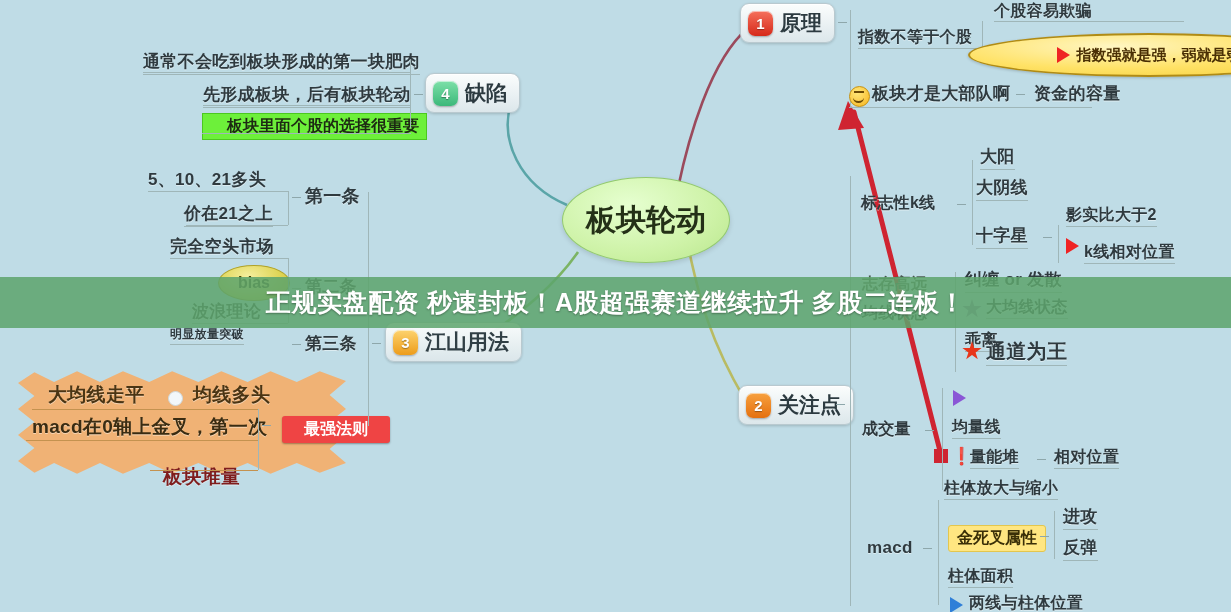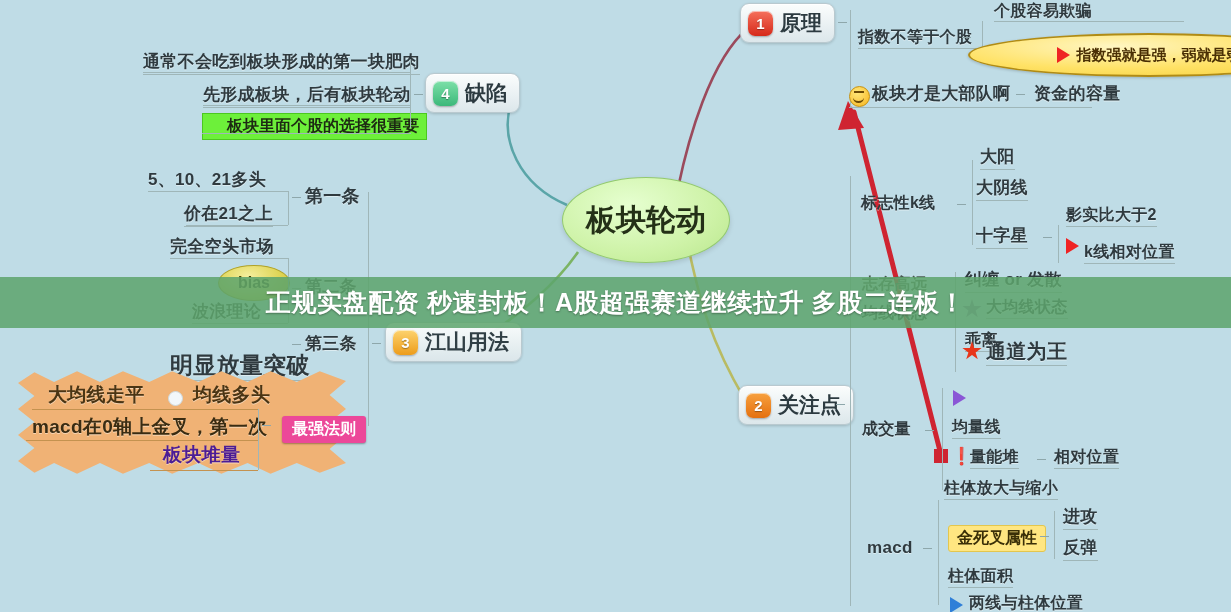--- a/index.html
+++ b/index.html
@@ -39,21 +39,21 @@
     text-shadow:0 1px 1px rgba(0,0,0,.35);
   }
   .topic .tlabel{font-size:21px;font-weight:700;color:#2c3a40;}
 
   
   .chip{position:absolute;font-weight:700;white-space:nowrap;}
   .chip.green{
     background:#6df03a;color:#1d2b13;padding:2px 7px;border:1px solid #4bc81f;
   }
   .chip.red{
-    background:#ec4899;color:#fff;padding:3px 10px;border-radius:3px;
+    background:#ef4444;color:#fff;padding:3px 22px;border-radius:3px;
     box-shadow:0 1px 2px rgba(0,0,0,.35);
   }
   .chip.yellowbox{
     background:#ffe681;color:#3a2f07;padding:2px 8px;border:1px solid #e3c64e;border-radius:3px;
   }
 
   
   .ell{
     position:absolute;display:flex;align-items:center;justify-content:center;
     border-radius:50%;font-weight:700;
@@ -191,39 +191,39 @@
   <div class="ell" id="bias-ellipse">
     <span>bias</span>
   </div>
   <div class="node" style="left:192px;top:302px;font-size:17px;color:#33423f;">波浪理论</div>
   <div class="ln lnh" style="left:170px;top:258px;width:118px;"></div>
   <div class="ln lnh" style="left:192px;top:323px;width:96px;"></div>
   <div class="ln lnv" style="left:288px;top:258px;height:65px;"></div>
   <div class="dash" style="left:292px;top:288px;"></div>
   <div class="node" style="left:305px;top:277px;font-size:17px;">第二条</div>
 
-  <div class="node u" style="left:170px;top:328px;font-size:23px;margin-top:24px;">明显放量突破</div>
+  <div class="node u" style="left:170px;top:328px;font-size:12px;">明显放量突破</div>
   <div class="dash" style="left:292px;top:344px;"></div>
   <div class="node" style="left:305px;top:334px;font-size:17px;">第三条</div>
 
   <div class="ln lnv" style="left:368px;top:192px;height:152px;"></div>
   <div class="ln lnh" style="left:368px;top:192px;width:0;"></div>
   <div class="dash" style="left:372px;top:343px;"></div>
 
   <div class="topic" style="left:385px;top:322px;opacity:.97;">
     <span class="badge" style="background:linear-gradient(180deg,#ffd36b,#ef9b15);">3</span>
     <span class="tlabel">江山用法</span>
   </div>
 
   <div id="burst"></div>
   <div class="node" style="left:48px;top:384px;font-size:19px;color:#4a3514;">大均线走平</div>
   <div class="glyph" style="left:168px;top:391px;width:13px;height:13px;border-radius:50%;background:#f2f7fb;border:1px solid #cfd9dd;"></div>
   <div class="node" style="left:193px;top:384px;font-size:19px;color:#4a3514;">均线多头</div>
   <div class="node" style="left:32px;top:416px;font-size:19px;color:#3a2c12;">macd在0轴上金叉，第一次</div>
-  <div class="node" style="left:163px;top:444px;font-size:19px;color:#4c1d95;">板块堆量</div>
+  <div class="node" style="left:163px;top:466px;font-size:19px;color:#7f1d1d;">板块堆量</div>
   <div class="ln lnh" style="left:32px;top:409px;width:226px;background:#c4924f;"></div>
   <div class="ln lnh" style="left:26px;top:440px;width:232px;background:#c4924f;"></div>
   <div class="ln lnh" style="left:150px;top:470px;width:108px;background:#c4924f;"></div>
   <div class="ln lnv" style="left:258px;top:409px;height:61px;"></div>
   <div class="dash" style="left:262px;top:425px;"></div>
   <div class="chip red" style="left:282px;top:416px;font-size:16px;">最强法则</div>
   <div class="ln lnv" style="left:368px;top:344px;height:82px;"></div>
 
   <div class="ell" id="center-topic">
     <span>板块轮动</span>

